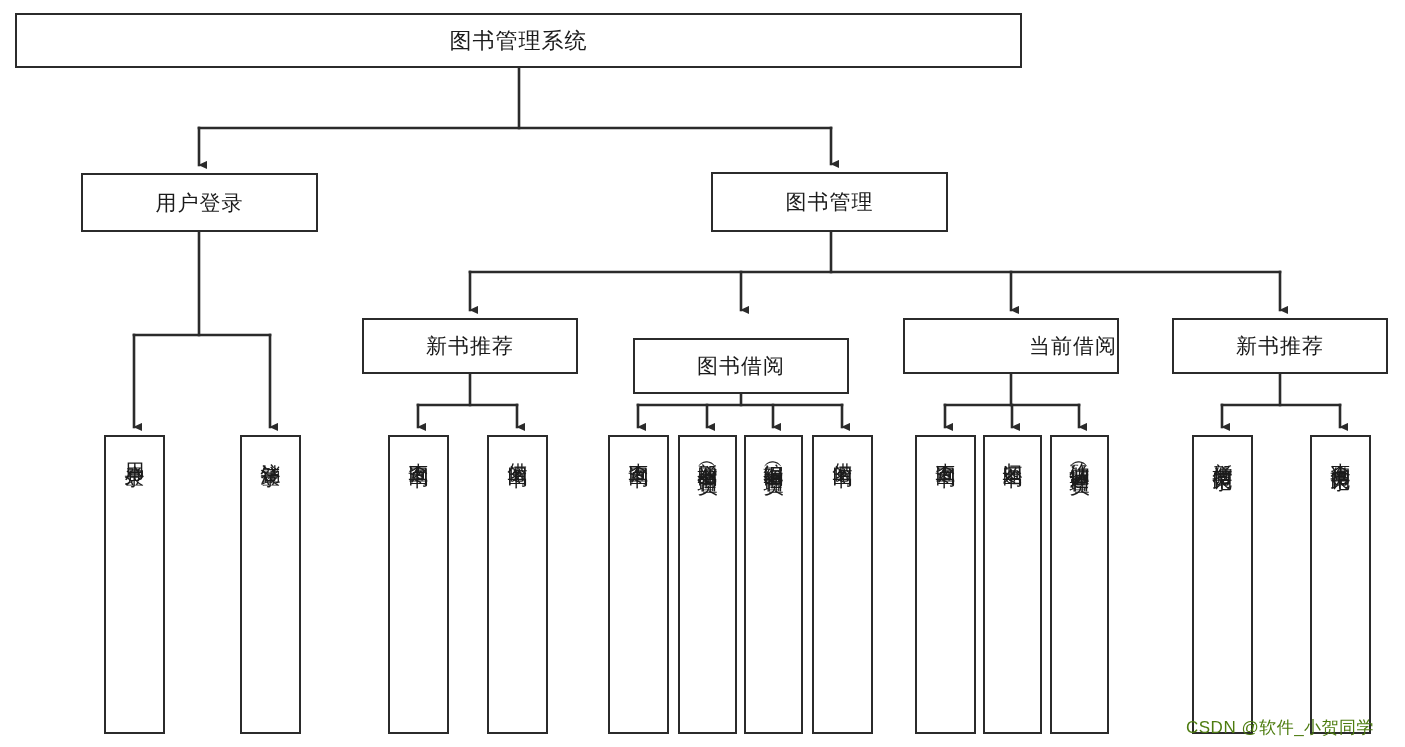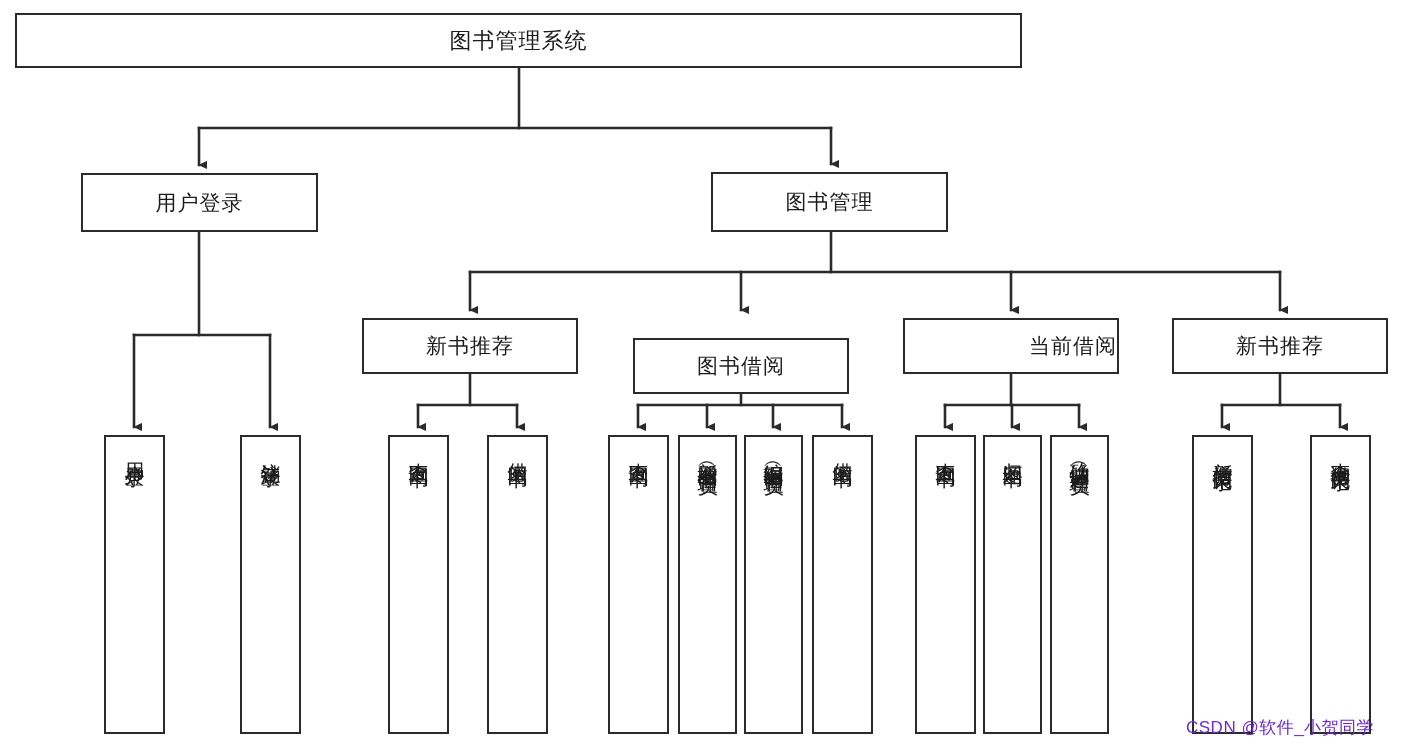--- a/index.html
+++ b/index.html
@@ -56,21 +56,21 @@
     line-height: 1.25;
     letter-spacing: 2px;
     white-space: nowrap;
     color: #1b1b1b;
   }
   .watermark {
     position: absolute;
     left: 1186px;
     top: 716px;
     font-size: 17px;
-    color: #6d28d9;
+    color: #4d7c0f;
     white-space: nowrap;
     letter-spacing: 0.5px;
   }
 </style>
 </head>
 <body>
 
 <div id="diagram-root">
 
   <svg class="diagram-svg" viewBox="0 0 1405 747" xmlns="http://www.w3.org/2000/svg">

